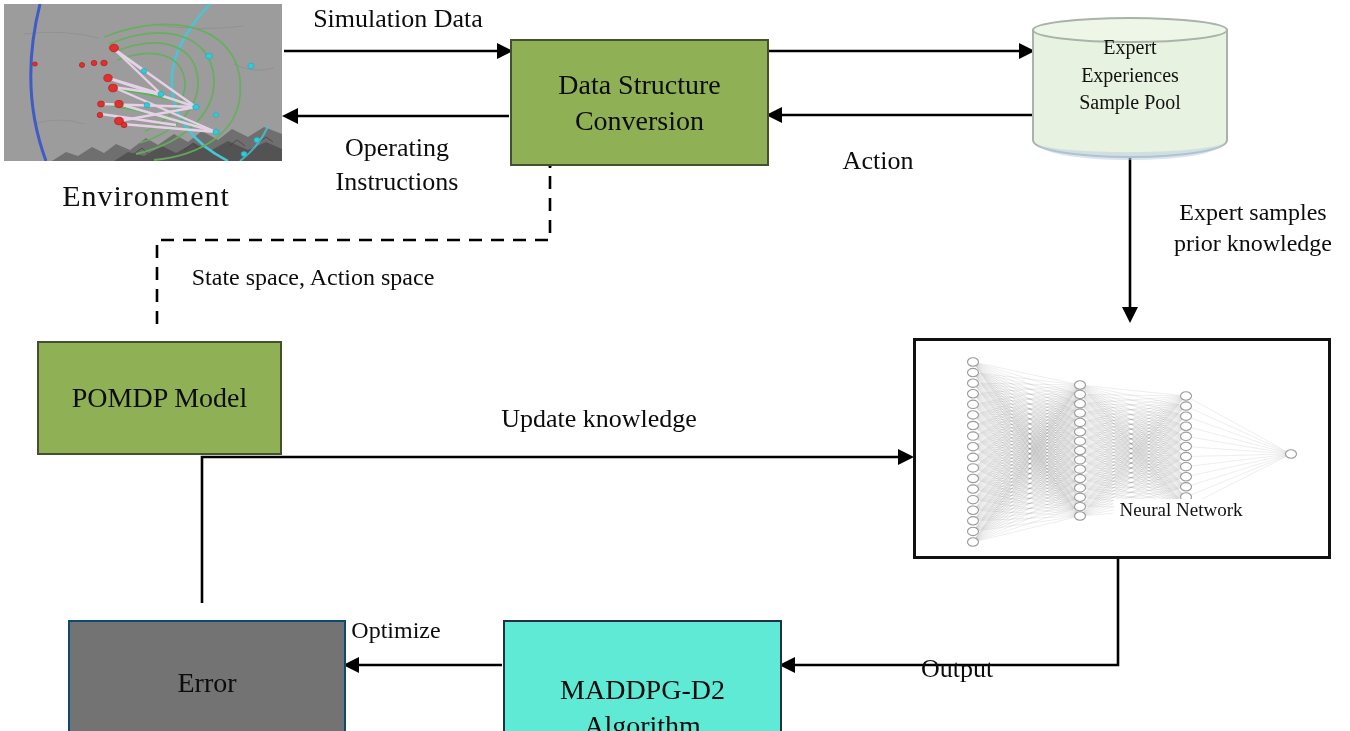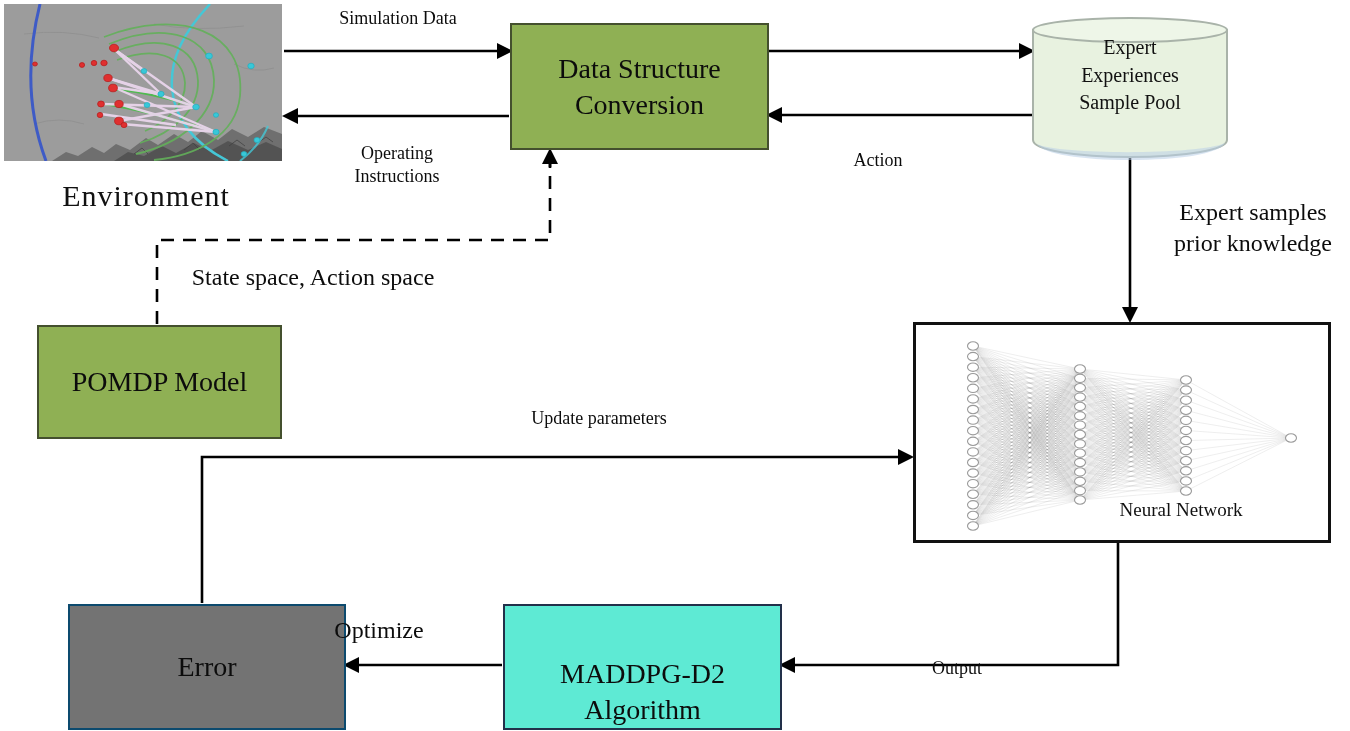--- a/index.html
+++ b/index.html
@@ -6,30 +6,30 @@
   #canvas{
     position:relative;width:1350px;height:731px;background:#ffffff;overflow:hidden;
     font-family:"Liberation Serif","DejaVu Serif",serif;color:#111;
   }
   .abs{position:absolute;}
   
   #wires{position:absolute;left:0;top:0;width:1350px;height:731px;pointer-events:none;}
   
   .node{
     position:absolute;display:flex;flex-direction:column;align-items:center;justify-content:center;
-    text-align:center;line-height:1.28;font-size:28px;color:#0c0c0c;
+    text-align:center;line-height:1.28;font-size:28px;color:#0c0c0c;margin-top:16px;
   }
   .green-box{background:#8fb054;border:2px solid #44502e;}
   .nn-box{background:#ffffff;border:3px solid #111;}
   .red-box{background:#737373;border:2px solid #0c4a6e;}
   .yellow-box{background:#5eead4;border:2px solid #22304a;justify-content:flex-end;}
   
   .lbl{
     position:absolute;transform:translate(-50%,-50%);white-space:nowrap;
-    font-size:18px;color:#0c0c0c;text-align:center;line-height:1.3;
+    font-size:26px;color:#0c0c0c;text-align:center;line-height:1.3;
   }
   .lbl.small{font-size:24px;}
   .nn-caption{
     position:absolute;transform:translate(-50%,-50%);font-size:19px;background:#ffffff;
     padding:0 6px;white-space:nowrap;
   }
   
   .ideo-comma{
     display:inline-block;width:12px;height:16px;position:relative;margin:0 9px 0 10px;
   }
@@ -716,19 +716,19 @@
 
   <div class="lbl" style="left:878px;top:161px;">Action</div>
 
   <div class="lbl small" style="left:1253px;top:228px;">
     <div>Expert samples</div>
     <div>prior knowledge</div>
   </div>
 
   <div class="lbl small" style="left:313px;top:278px;">State space, Action space</div>
 
-  <div class="lbl" style="left:599px;top:419px;">Update parameters</div>
+  <div class="lbl" style="left:599px;top:419px;">Update knowledge</div>
 
   <div class="lbl" style="left:957px;top:669px;">Output</div>
 
-  <div class="lbl small" style="left:379px;top:631px;">Optimize</div>
+  <div class="lbl small" style="left:396px;top:631px;">Optimize</div>
 
 </div>
 
 </body></html>

